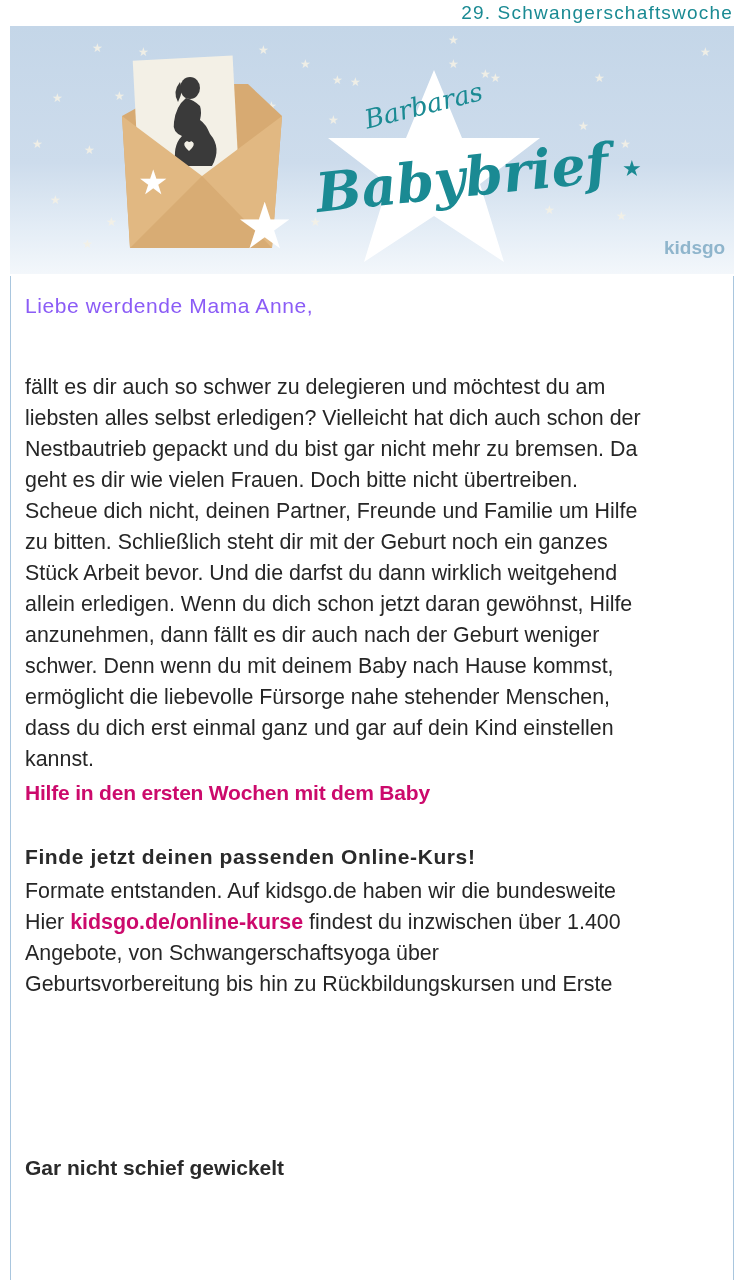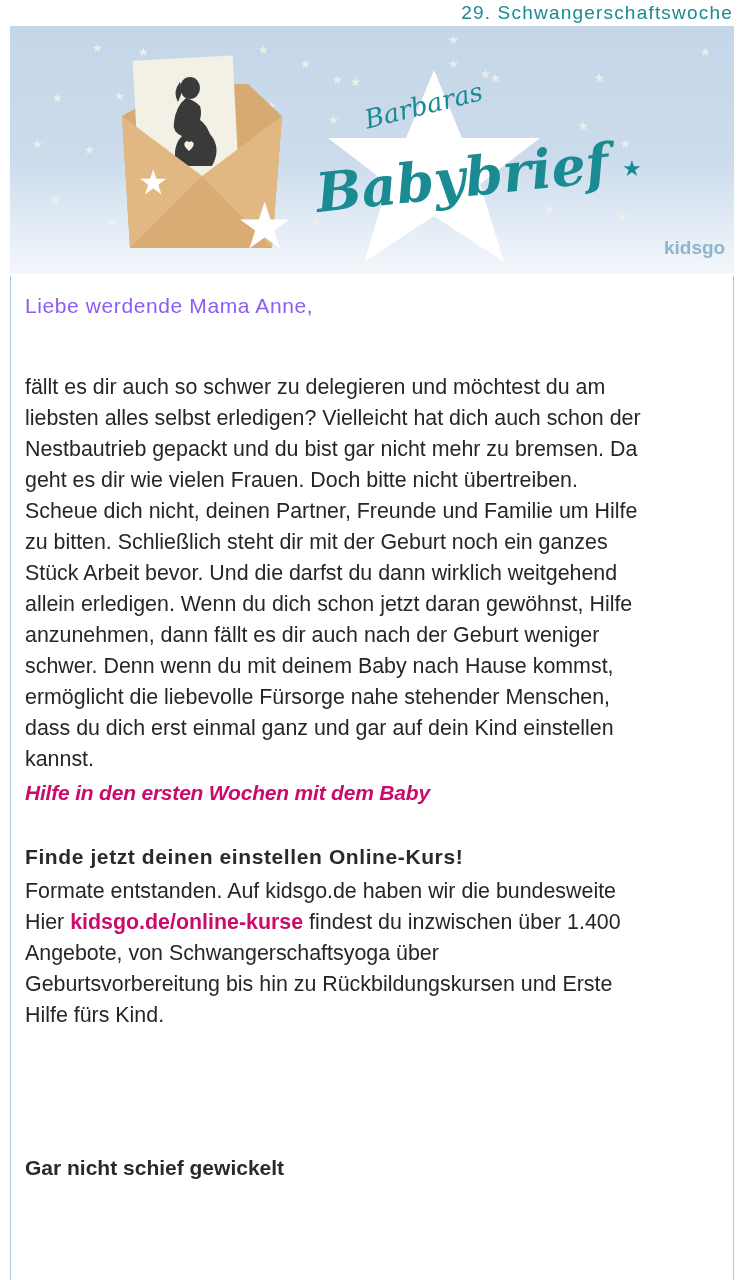--- a/index.html
+++ b/index.html
@@ -5,21 +5,21 @@
   html, body { margin: 0; padding: 0; background: #ffffff; }
   body { width: 745px; height: 1280px; overflow: hidden; position: relative; font-family: "Liberation Sans", sans-serif; color: #222; }
   .week-label { position: absolute; right: 12px; top: 2px; font-size: 19px; letter-spacing: 1.2px; color: #1a8a93; }
   .banner { position: absolute; left: 10px; top: 26px; width: 724px; height: 248px; overflow: hidden;
     background: linear-gradient(180deg, #c4d6e8 0%, #cddcec 55%, #e4edf6 82%, #f3f7fb 100%); }
   .banner svg { position: absolute; left: 0; top: 0; }
   .content { position: absolute; left: 10px; top: 276px; width: 722px; height: 1010px;
     border-left: 1px solid #a9c6de; border-right: 1px solid #a9c6de; }
   .greeting { position: absolute; left: 14px; top: 18px; font-size: 21px; font-weight: normal; letter-spacing: 0.6px; color: #8b5cf6; }
   .p1 { position: absolute; left: 14px; top: 96px; width: 700px; font-size: 21.4px; line-height: 31px; color: #262626; }
-  .link1 { position: absolute; left: 14px; top: 505px; font-size: 21px; font-weight: bold; color: #cc0a6c; letter-spacing: -0.2px; font-style: italic; }
+  .link1 { position: absolute; left: 14px; top: 505px; font-size: 21px; font-weight: bold; color: #cc0a6c; letter-spacing: -0.2px; }
   .h2 { position: absolute; left: 14px; top: 569px; font-size: 21px; font-weight: bold; letter-spacing: 0.6px; color: #2a2a2a; }
   .p2 { position: absolute; left: 14px; top: 600px; width: 690px; font-size: 21.4px; line-height: 31px; color: #262626; }
   .p2 .lnk { color: #cc0a6c; font-weight: bold; }
   .h3 { position: absolute; left: 14px; top: 880px; font-size: 21px; font-weight: bold; color: #2a2a2a; }
   .p3 { position: absolute; left: 14px; top: 942px; width: 700px; font-size: 21.4px; line-height: 31px; color: #262626; }
   .line { display: block; white-space: nowrap; }
 </style>
 </head>
 <body>
 
@@ -97,25 +97,24 @@
     <span class="line">allein erledigen. Wenn du dich schon jetzt daran gewöhnst, Hilfe</span>
     <span class="line">anzunehmen, dann fällt es dir auch nach der Geburt weniger</span>
     <span class="line">schwer. Denn wenn du mit deinem Baby nach Hause kommst,</span>
     <span class="line">ermöglicht die liebevolle Fürsorge nahe stehender Menschen,</span>
     <span class="line">dass du dich erst einmal ganz und gar auf dein Kind einstellen</span>
     <span class="line">kannst.</span>
   </div>
 
   <a class="link1">Hilfe in den ersten Wochen mit dem Baby</a>
 
-  <div class="h2">Finde jetzt deinen einstellen Online-Kurs!</div>
+  <div class="h2">Finde jetzt deinen passenden Online-Kurs!</div>
 
   <div class="p2">
     <span class="line">Formate entstanden. Auf kidsgo.de haben wir die bundesweite</span>
     <span class="line"><span>Hier </span><a class="lnk">kidsgo.de/online-kurse</a><span> findest du inzwischen über 1.400</span></span>
     <span class="line">Angebote, von Schwangerschaftsyoga über</span>
     <span class="line">Geburtsvorbereitung bis hin zu Rückbildungskursen und Erste</span>
-    <span class="line">Hilfe fürs Kind.</span>
   </div>
 
   <div class="h3">Gar nicht schief gewickelt</div>
 
 </div>
 
 </body></html>

